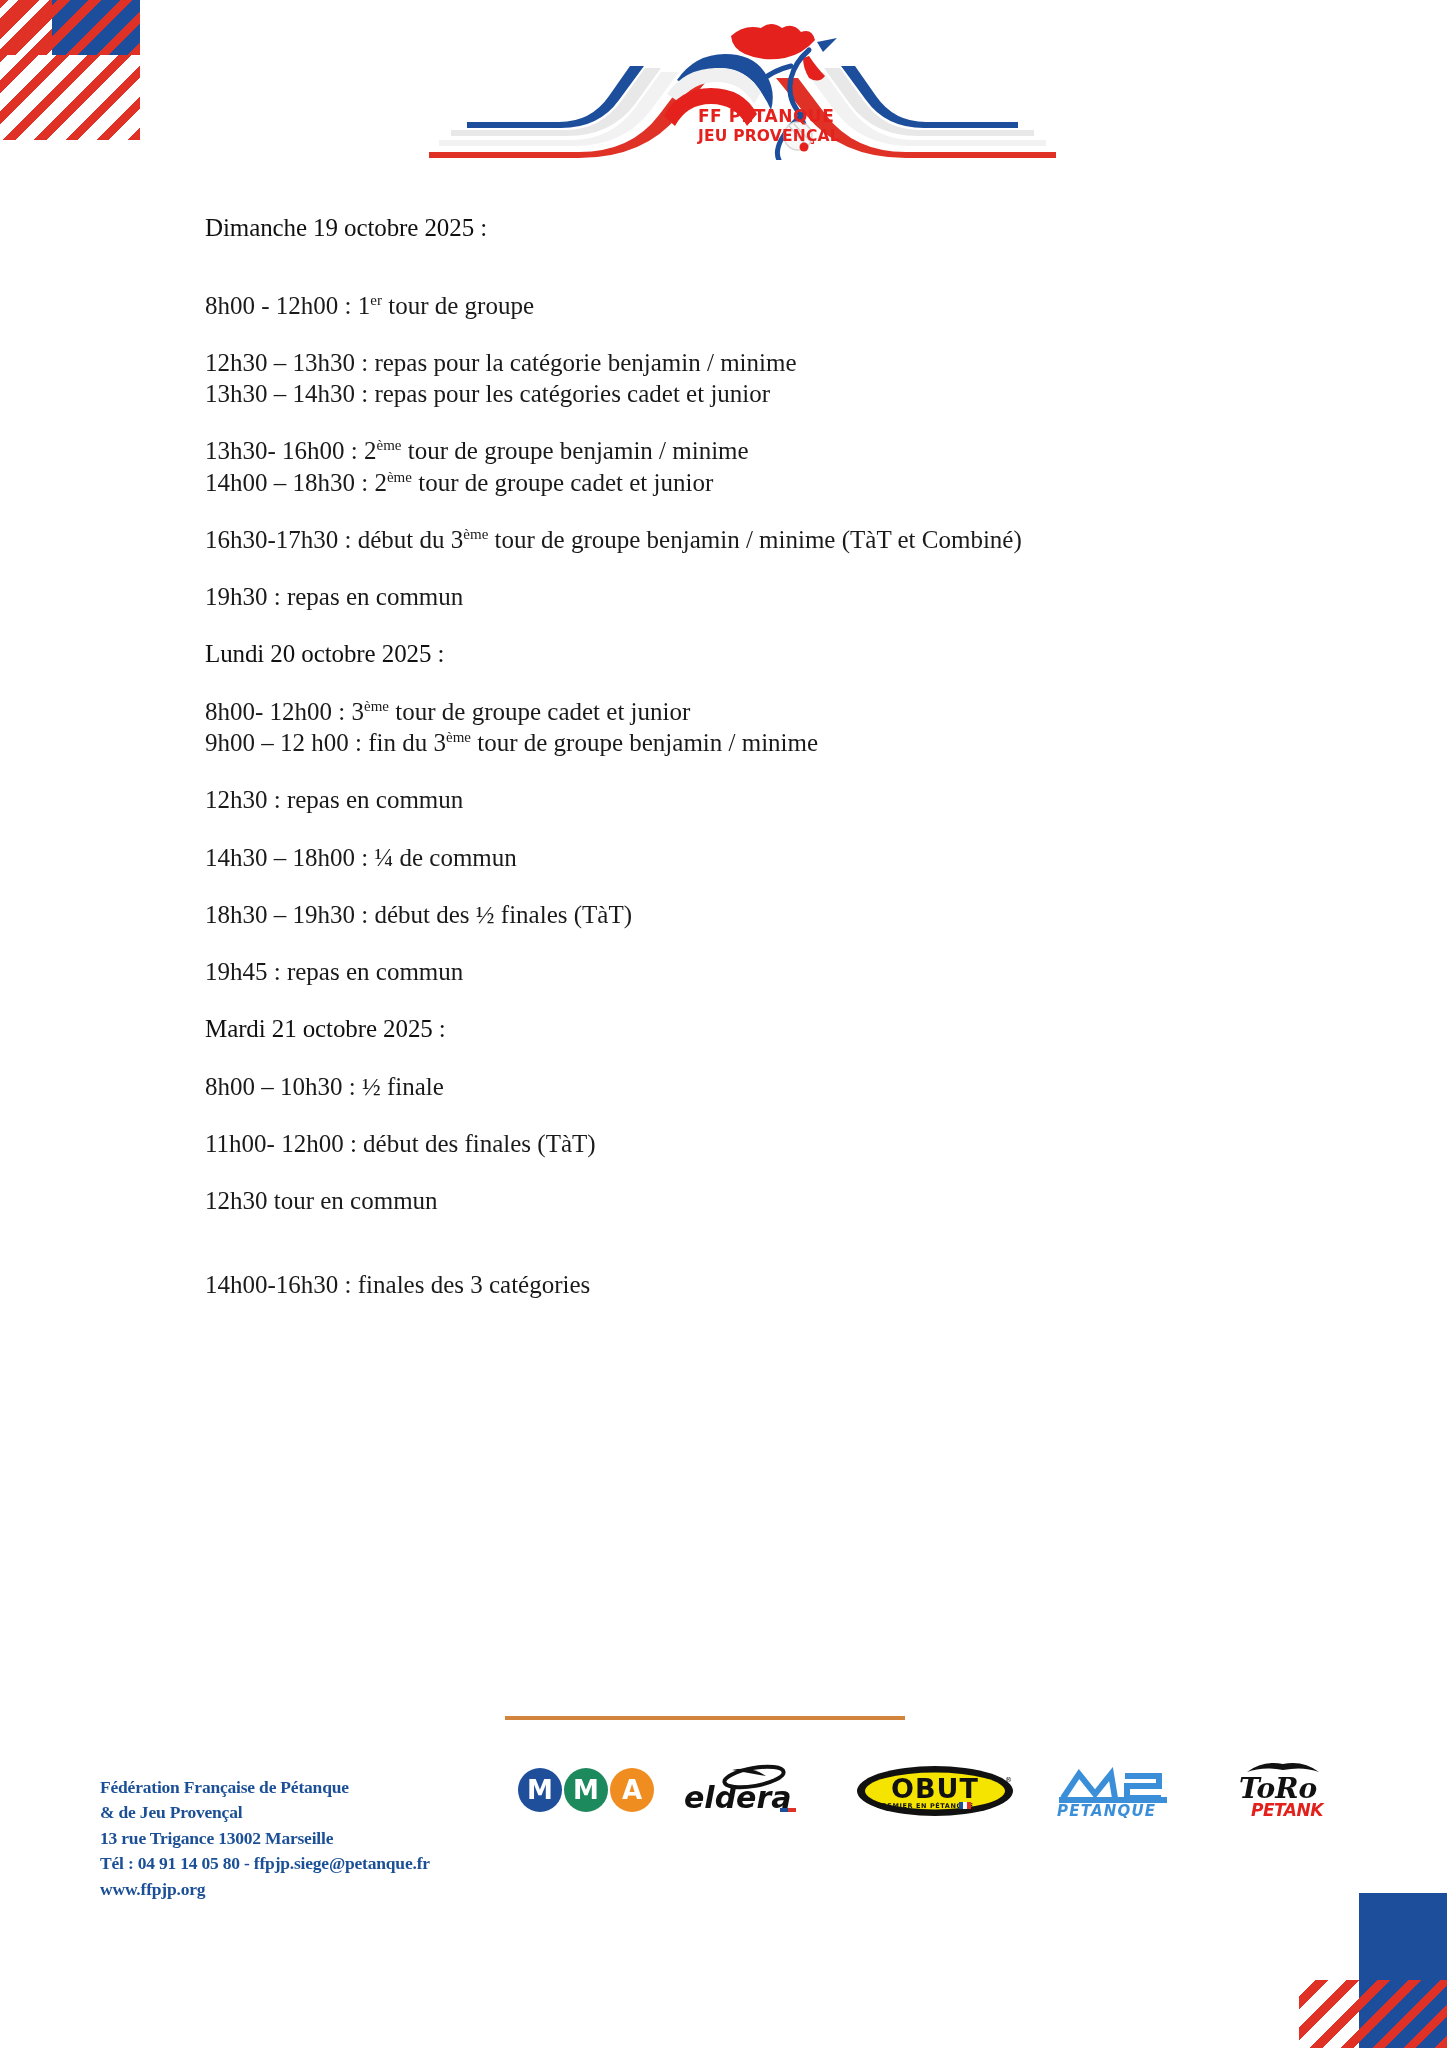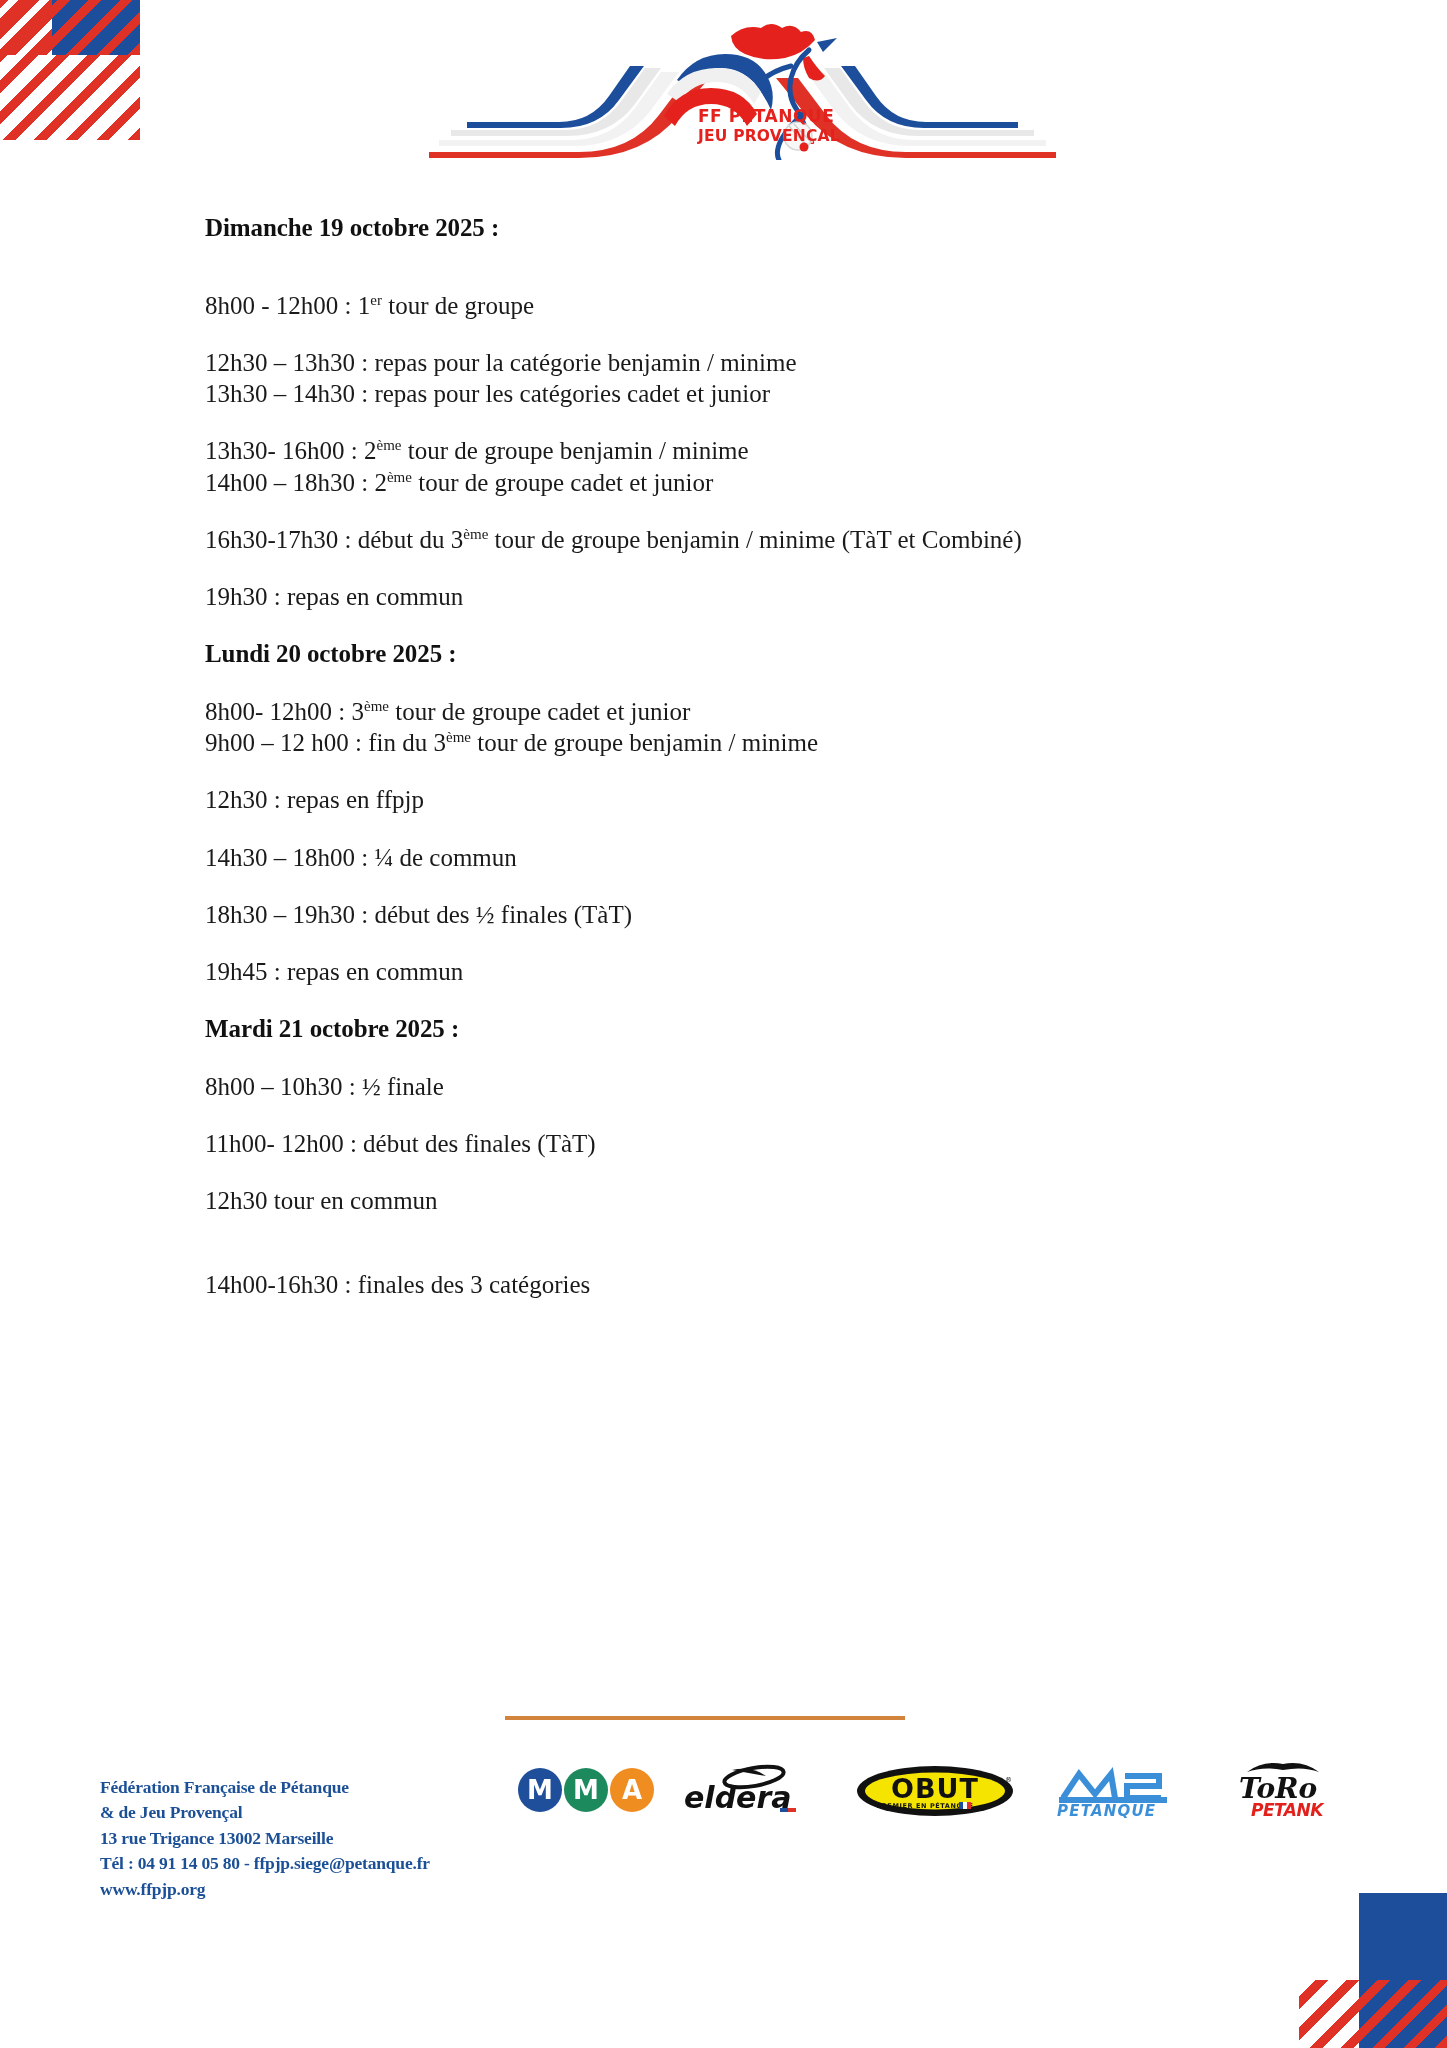--- a/index.html
+++ b/index.html
@@ -82,21 +82,21 @@
   }
 
   
   .content {
     position: absolute;
     left: 205px;
     top: 212px;
     width: 1140px;
   }
   .day-head {
-    font-weight: bold;
+    font-weight: normal;
     font-size: 25px;
     line-height: 1.26;
     color: #111111;
     letter-spacing: -0.1px;
     margin: 0;
   }
   .para {
     font-size: 25px;
     line-height: 1.25;
     color: #1a1a1a;
@@ -283,21 +283,21 @@
 
     <div>
       <p class="day-head">Lundi 20 octobre 2025 :</p>
       <div class="gap-md"></div>
       <div class="blk">
         <p class="para"><span>8h00- 12h00 : 3</span><sup>ème</sup><span> tour de groupe cadet et junior</span></p>
         <p class="para"><span>9h00 – 12 h00 : fin du 3</span><sup>ème</sup><span> tour de groupe benjamin / minime</span></p>
       </div>
       <div class="gap-md"></div>
       <div class="blk">
-        <p class="para">12h30 : repas en ffpjp</p>
+        <p class="para">12h30 : repas en commun</p>
       </div>
       <div class="gap-md"></div>
       <div class="blk">
         <p class="para">14h30 – 18h00 : ¼ de commun</p>
       </div>
       <div class="gap-md"></div>
       <div class="blk">
         <p class="para">18h30 – 19h30 : début des ½ finales (TàT)</p>
       </div>
       <div class="gap-md"></div>

